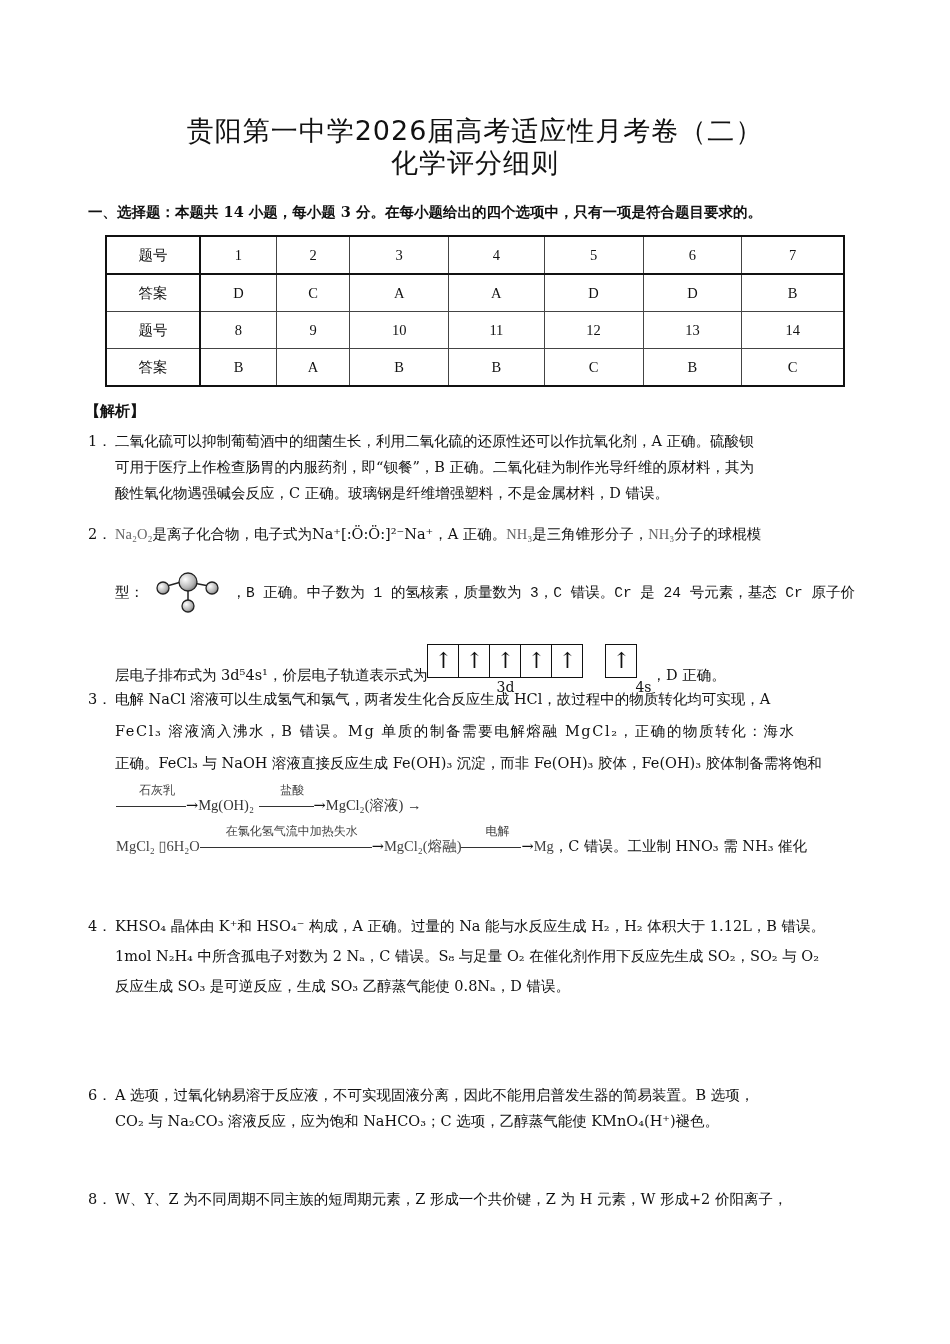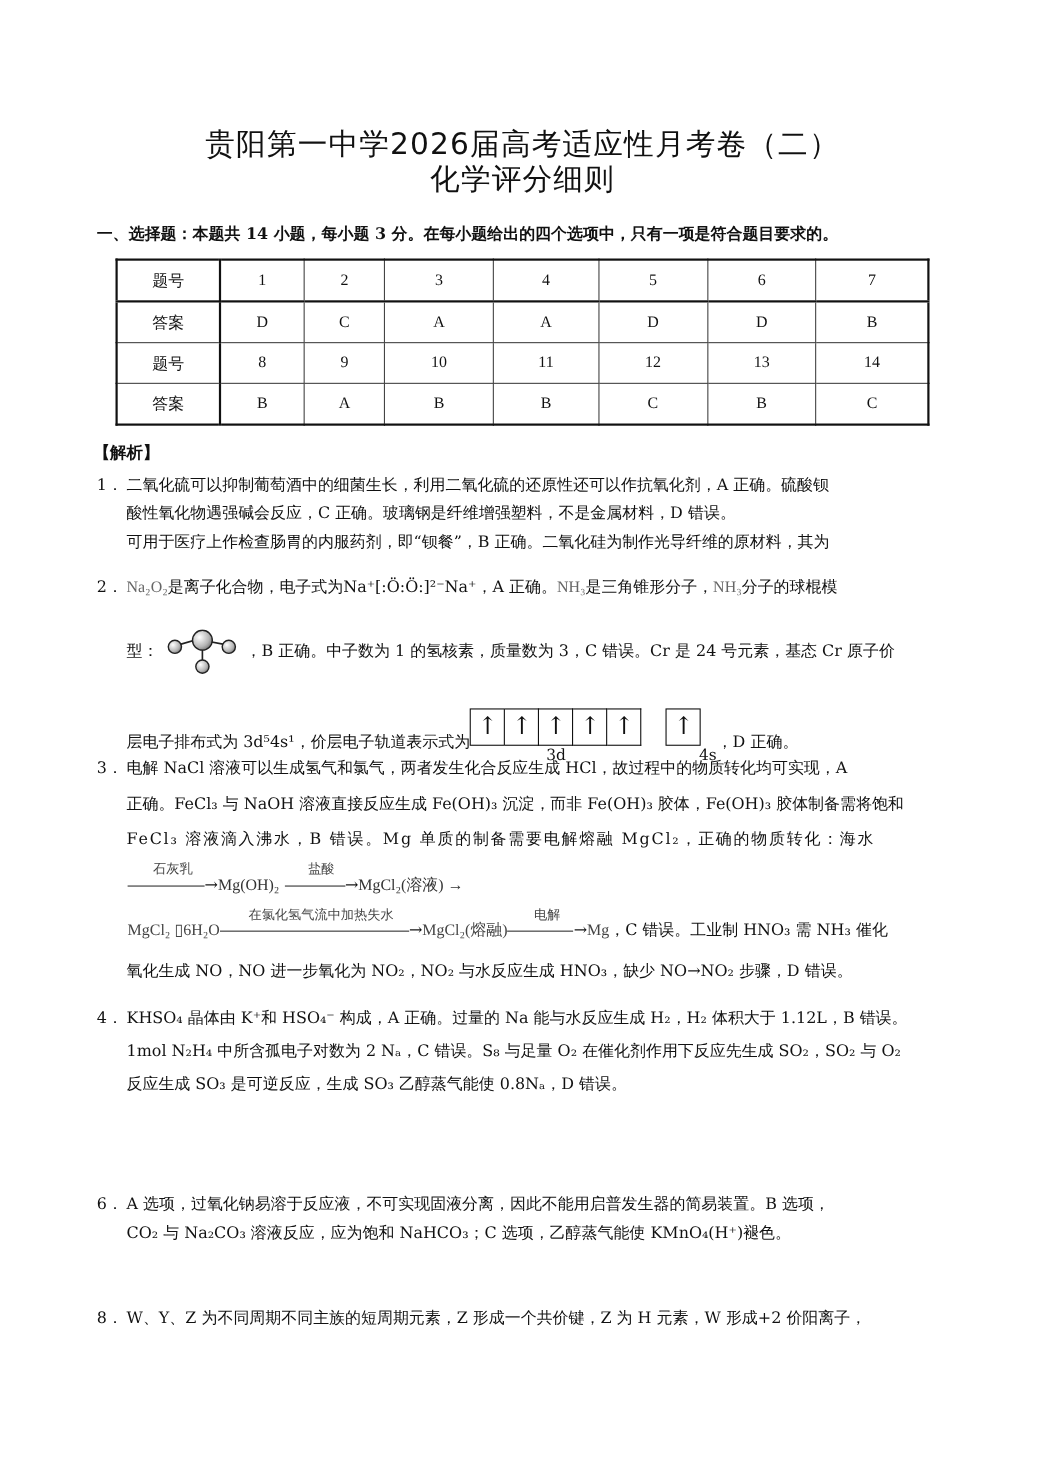--- a/index.html
+++ b/index.html
@@ -83,30 +83,30 @@
       <td>B</td>
       <td>C</td>
     </tr>
   </tbody>
     </table>
 
   <div class="jiexi">【解析】</div>
 
   <div class="para" style="top:428px;">
     <span class="line"><span class="num">1．</span><span>二氧化硫可以抑制葡萄酒中的细菌生长，利用二氧化硫的还原性还可以作抗氧化剂，A 正确。硫酸钡</span></span>
+    <span class="line indent">可用于医疗上作检查肠胃的内服药剂，即“钡餐”，B 正确。二氧化硅为制作光导纤维的原材料，其为</span>
     <span class="line indent">酸性氧化物遇强碱会反应，C 正确。玻璃钢是纤维增强塑料，不是金属材料，D 错误。</span>
-    <span class="line indent">可用于医疗上作检查肠胃的内服药剂，即“钡餐”，B 正确。二氧化硅为制作光导纤维的原材料，其为</span>
   </div>
 
   <div class="para" style="top:521px;">
     <span class="line">
       <span class="num">2．</span><span class="gray">Na₂O₂</span><span>是离子化合物，电子式为</span><span>Na⁺[:Ö:Ö:]²⁻Na⁺</span><span>，A 正确。</span><span class="gray">NH₃</span><span>是三角锥形分子，</span><span class="gray">NH₃</span><span>分子的球棍模</span>
     </span>
   </div>
-  <div class="para" style="top:572px;">
+  <div class="para" style="top:572px;font-family:Liberation Mono, monospace;">
     <span class="line indent">
       <span>型：</span>
       <span class="molecule">
         <svg width="70" height="42" viewBox="0 0 70 42">
           <defs>
             <radialGradient id="g1" cx="35%" cy="35%" r="70%">
               <stop offset="0%" stop-color="#ffffff"></stop>
               <stop offset="70%" stop-color="#b5b5b5"></stop>
               <stop offset="100%" stop-color="#7a7a7a"></stop>
             </radialGradient>
@@ -139,40 +139,37 @@
         <span style="display:inline-flex;flex-direction:column;align-items:center;margin-left:8px;">
           <span class="box first">↑</span>
           <span style="font-size:14px;line-height:18px;margin-left:44px;">4s</span>
         </span>
       </span><span>，D 正确。</span>
     </span>
   </div>
 
   <div class="para" style="top:683px;line-height:32px;">
     <span class="line"><span class="num">3．</span><span>电解 NaCl 溶液可以生成氢气和氯气，两者发生化合反应生成 HCl，故过程中的物质转化均可实现，A</span></span>
+    <span class="line indent" style="letter-spacing:1.6px;">FeCl₃ 溶液滴入沸水，B 错误。Mg 单质的制备需要电解熔融 MgCl₂，正确的物质转化：海水</span>
     <span class="line indent">正确。FeCl₃ 与 NaOH 溶液直接反应生成 Fe(OH)₃ 沉淀，而非 Fe(OH)₃ 胶体，Fe(OH)₃ 胶体制备需将饱和</span>
-    <span class="line indent" style="letter-spacing:1.6px;">FeCl₃ 溶液滴入沸水，B 错误。Mg 单质的制备需要电解熔融 MgCl₂，正确的物质转化：海水</span>
   </div>
 
   <div class="para" style="top:792px;">
     <span class="line indent" style="padding-left:28px;">
       <span class="arrow-eq"><span class="lbl">石灰乳</span><span class="ln" style="width:70px;"></span>→</span><span class="gray" style="color:#333;">Mg(OH)₂</span>
       <span class="arrow-eq"><span class="lbl">盐酸</span><span class="ln" style="width:55px;"></span>→</span><span class="gray" style="color:#333;">MgCl₂(溶液) →</span>
     </span>
   </div>
 
   <div class="para" style="top:833px;">
     <span class="line indent" style="padding-left:28px;">
       <span class="gray" style="color:#444;">MgCl₂ ▯6H₂O</span><span class="arrow-eq"><span class="lbl">在氯化氢气流中加热失水</span><span class="ln" style="width:172px;"></span>→</span><span class="gray" style="color:#444;">MgCl₂(熔融)</span><span class="arrow-eq"><span class="lbl">电解</span><span class="ln" style="width:60px;"></span>→</span><span class="gray" style="color:#444;">Mg</span><span>，C 错误。工业制 HNO₃ 需 NH₃ 催化</span>
     </span>
   </div>
 
-  <div class="para" style="top:870px;">
-    <span class="line indent">氧化生成 NO，NO 进一步氧化为 NO₂，NO₂ 与水反应生成 HNO₃，缺少 NO→NO₂ 步骤，D 错误。</span>
-  </div>
 
   <div class="para" style="top:911px;line-height:30px;">
     <span class="line"><span class="num">4．</span><span>KHSO₄ 晶体由 K⁺和 HSO₄⁻ 构成，A 正确。过量的 Na 能与水反应生成 H₂，H₂ 体积大于 1.12L，B 错误。</span></span>
     <span class="line indent">1mol  N₂H₄ 中所含孤电子对数为 2  Nₐ，C 错误。S₈ 与足量 O₂ 在催化剂作用下反应先生成 SO₂，SO₂ 与 O₂</span>
     <span class="line indent">反应生成 SO₃ 是可逆反应，生成 SO₃ 乙醇蒸气能使 0.8Nₐ，D 错误。</span>
   </div>
 
 
   <div class="para" style="top:1082px;">
     <span class="line"><span class="num">6．</span><span>A 选项，过氧化钠易溶于反应液，不可实现固液分离，因此不能用启普发生器的简易装置。B 选项，</span></span>

